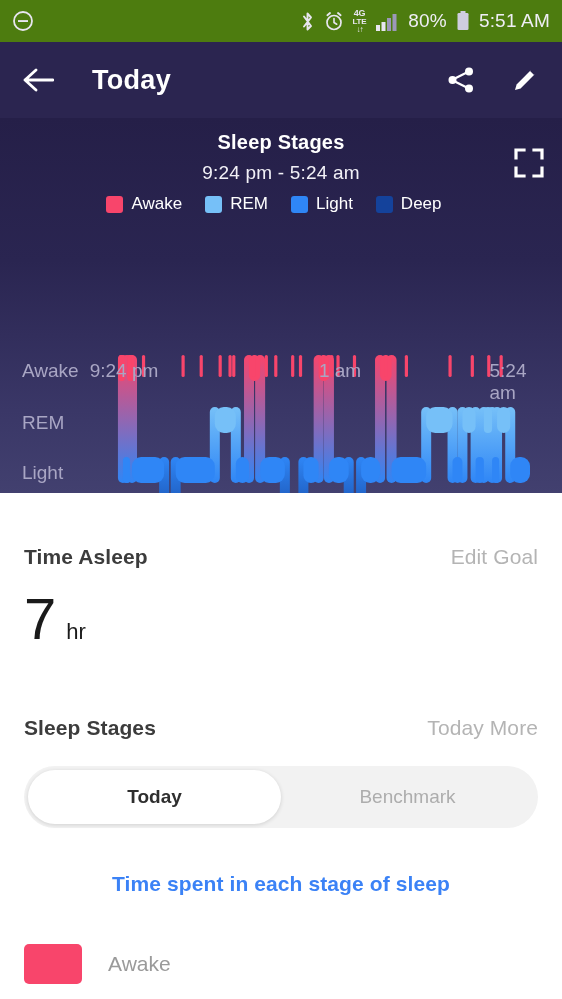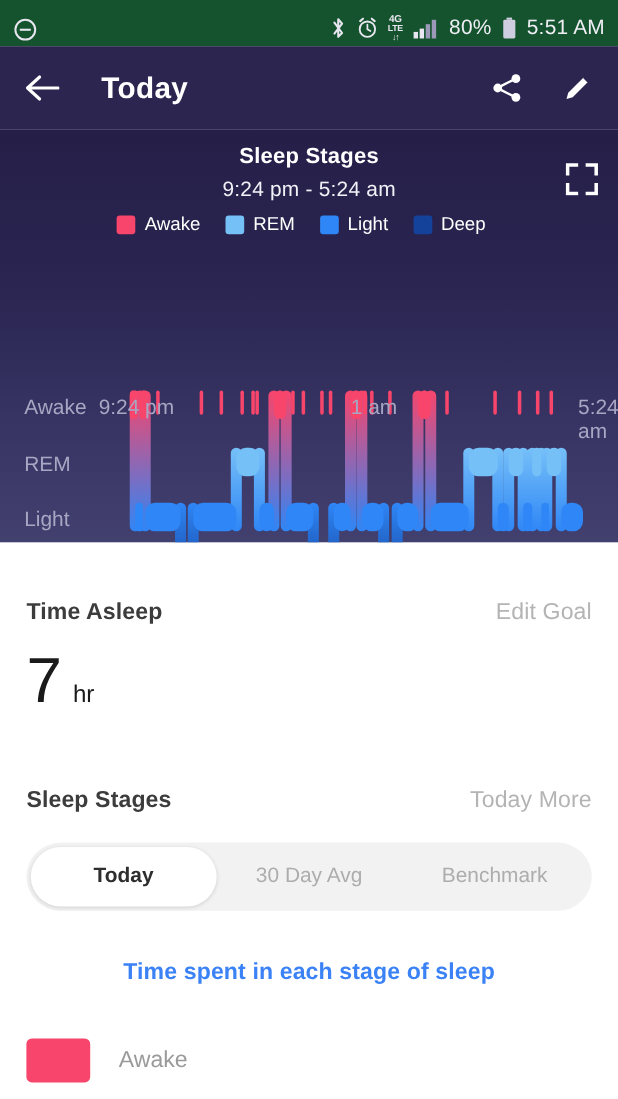--- a/index.html
+++ b/index.html
@@ -5,22 +5,22 @@
   * { margin:0; padding:0; box-sizing:border-box; }
   html,body { width:562px; height:999px; }
   body {
     font-family:"Liberation Sans", sans-serif;
     background:#ffffff;
     overflow:hidden;
   }
 
   
   .statusbar {
-    height:42px; background:#14532d;
-    display:flex; align-items:flex-end; padding:4px 12px;
+    height:42px; background:#4d7c0f;
+    display:flex; align-items:center; padding:16px 12px;
     color:#e8e6f0;
   }
   .sb-left { display:flex; align-items:center; }
   .sb-right { margin-left:auto; display:flex; align-items:center; gap:9px; }
   .sb-icon { display:flex; align-items:center; justify-content:center; }
   .sb-text { font-size:19px; letter-spacing:.2px; color:#efeef5; }
   .lte-wrap { display:flex; flex-direction:column; align-items:center; line-height:1; }
   .lte-top { font-size:9px; font-weight:bold; letter-spacing:-.3px; }
   .lte-bot { font-size:8px; font-weight:bold; letter-spacing:-.3px; }
   .lte-arrows { font-size:8px; letter-spacing:-1px; }
@@ -362,21 +362,21 @@
         <rect x="404.79999999999995" y="19" width="3.2" height="22" rx="1.6" fill="#f8456b"></rect>
         <rect x="448.472" y="19" width="3.2" height="22" rx="1.6" fill="#f8456b"></rect>
         <rect x="470.71999999999997" y="19" width="3.2" height="22" rx="1.6" fill="#f8456b"></rect>
         <rect x="487.2" y="19" width="3.2" height="22" rx="1.6" fill="#f8456b"></rect>
         <rect x="499.56" y="19" width="3.2" height="22" rx="1.6" fill="#f8456b"></rect>
       </svg>
 
     <div class="x-labels" id="x-labels">
         <div class="x-label" style="left: 124px;">9:24 pm</div>
         <div class="x-label" style="left: 340px;">1 am</div>
-        <div class="x-label" style="left: 544px;">5:24 am</div>
+        <div class="x-label" style="left: 508px;">5:24 am</div>
       </div>
   </div>
 </div>
 
 <div class="content">
 
   <div class="row-head">
     <span class="sec-title">Time Asleep</span>
     <span class="sec-action">Edit Goal</span>
   </div>
@@ -386,21 +386,20 @@
     <span class="big-unit">hr</span>
   </div>
 
   <div class="row-head-2">
     <span class="sec-title">Sleep Stages</span>
     <span class="sec-action">Today More</span>
   </div>
 
   <div class="segmented" id="segmented">
       <div class="seg active">Today</div>
-      <div class="seg">30 Day Avg</div>
       <div class="seg">Benchmark</div>
     </div>
 
   <div class="stage-caption">Time spent in each stage of sleep</div>
 
   <div class="stage-list" id="stage-list">
       <div class="stage-row">
         <span class="stage-sw" style="background: rgb(248, 69, 107);"></span>
         <span class="stage-name">Awake</span>
       </div>

